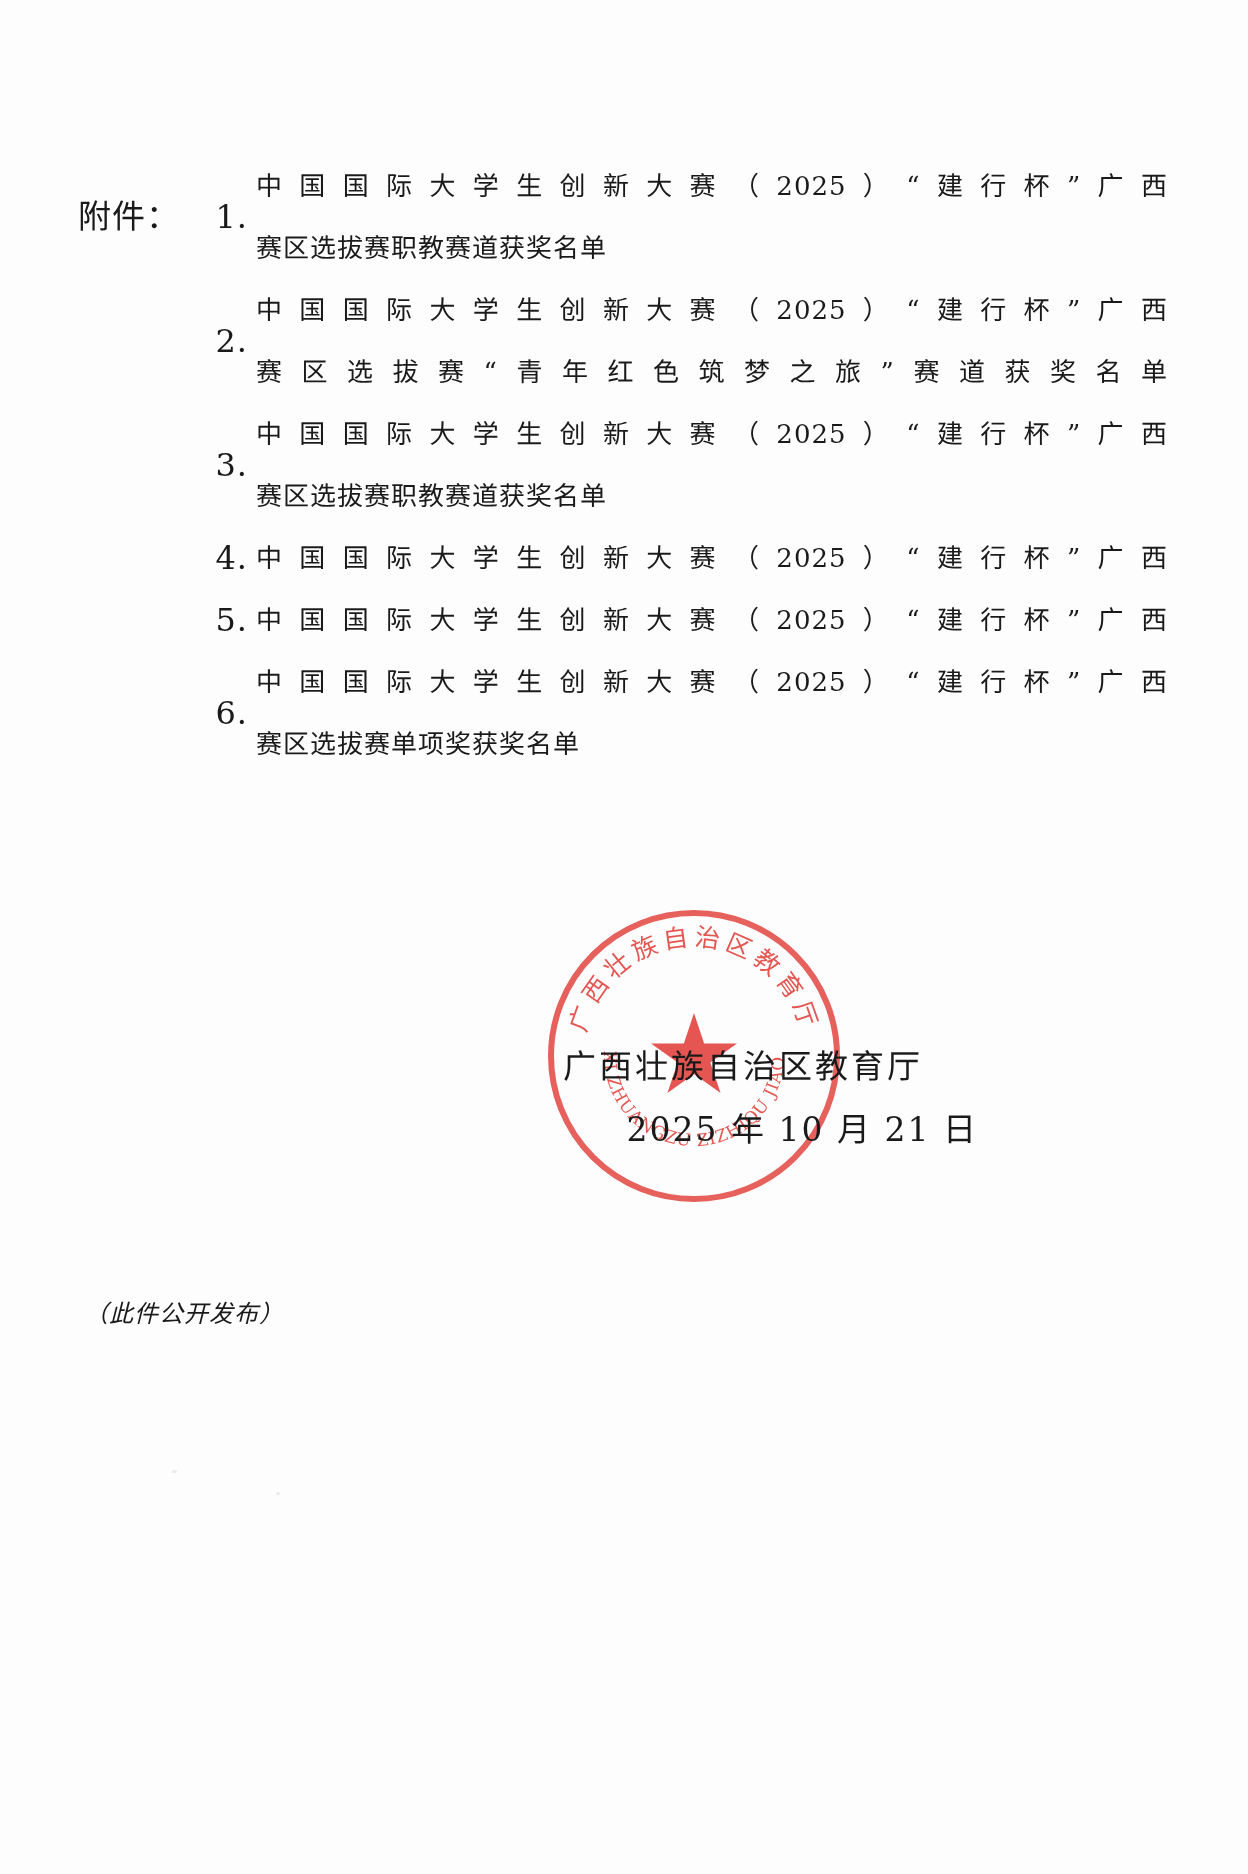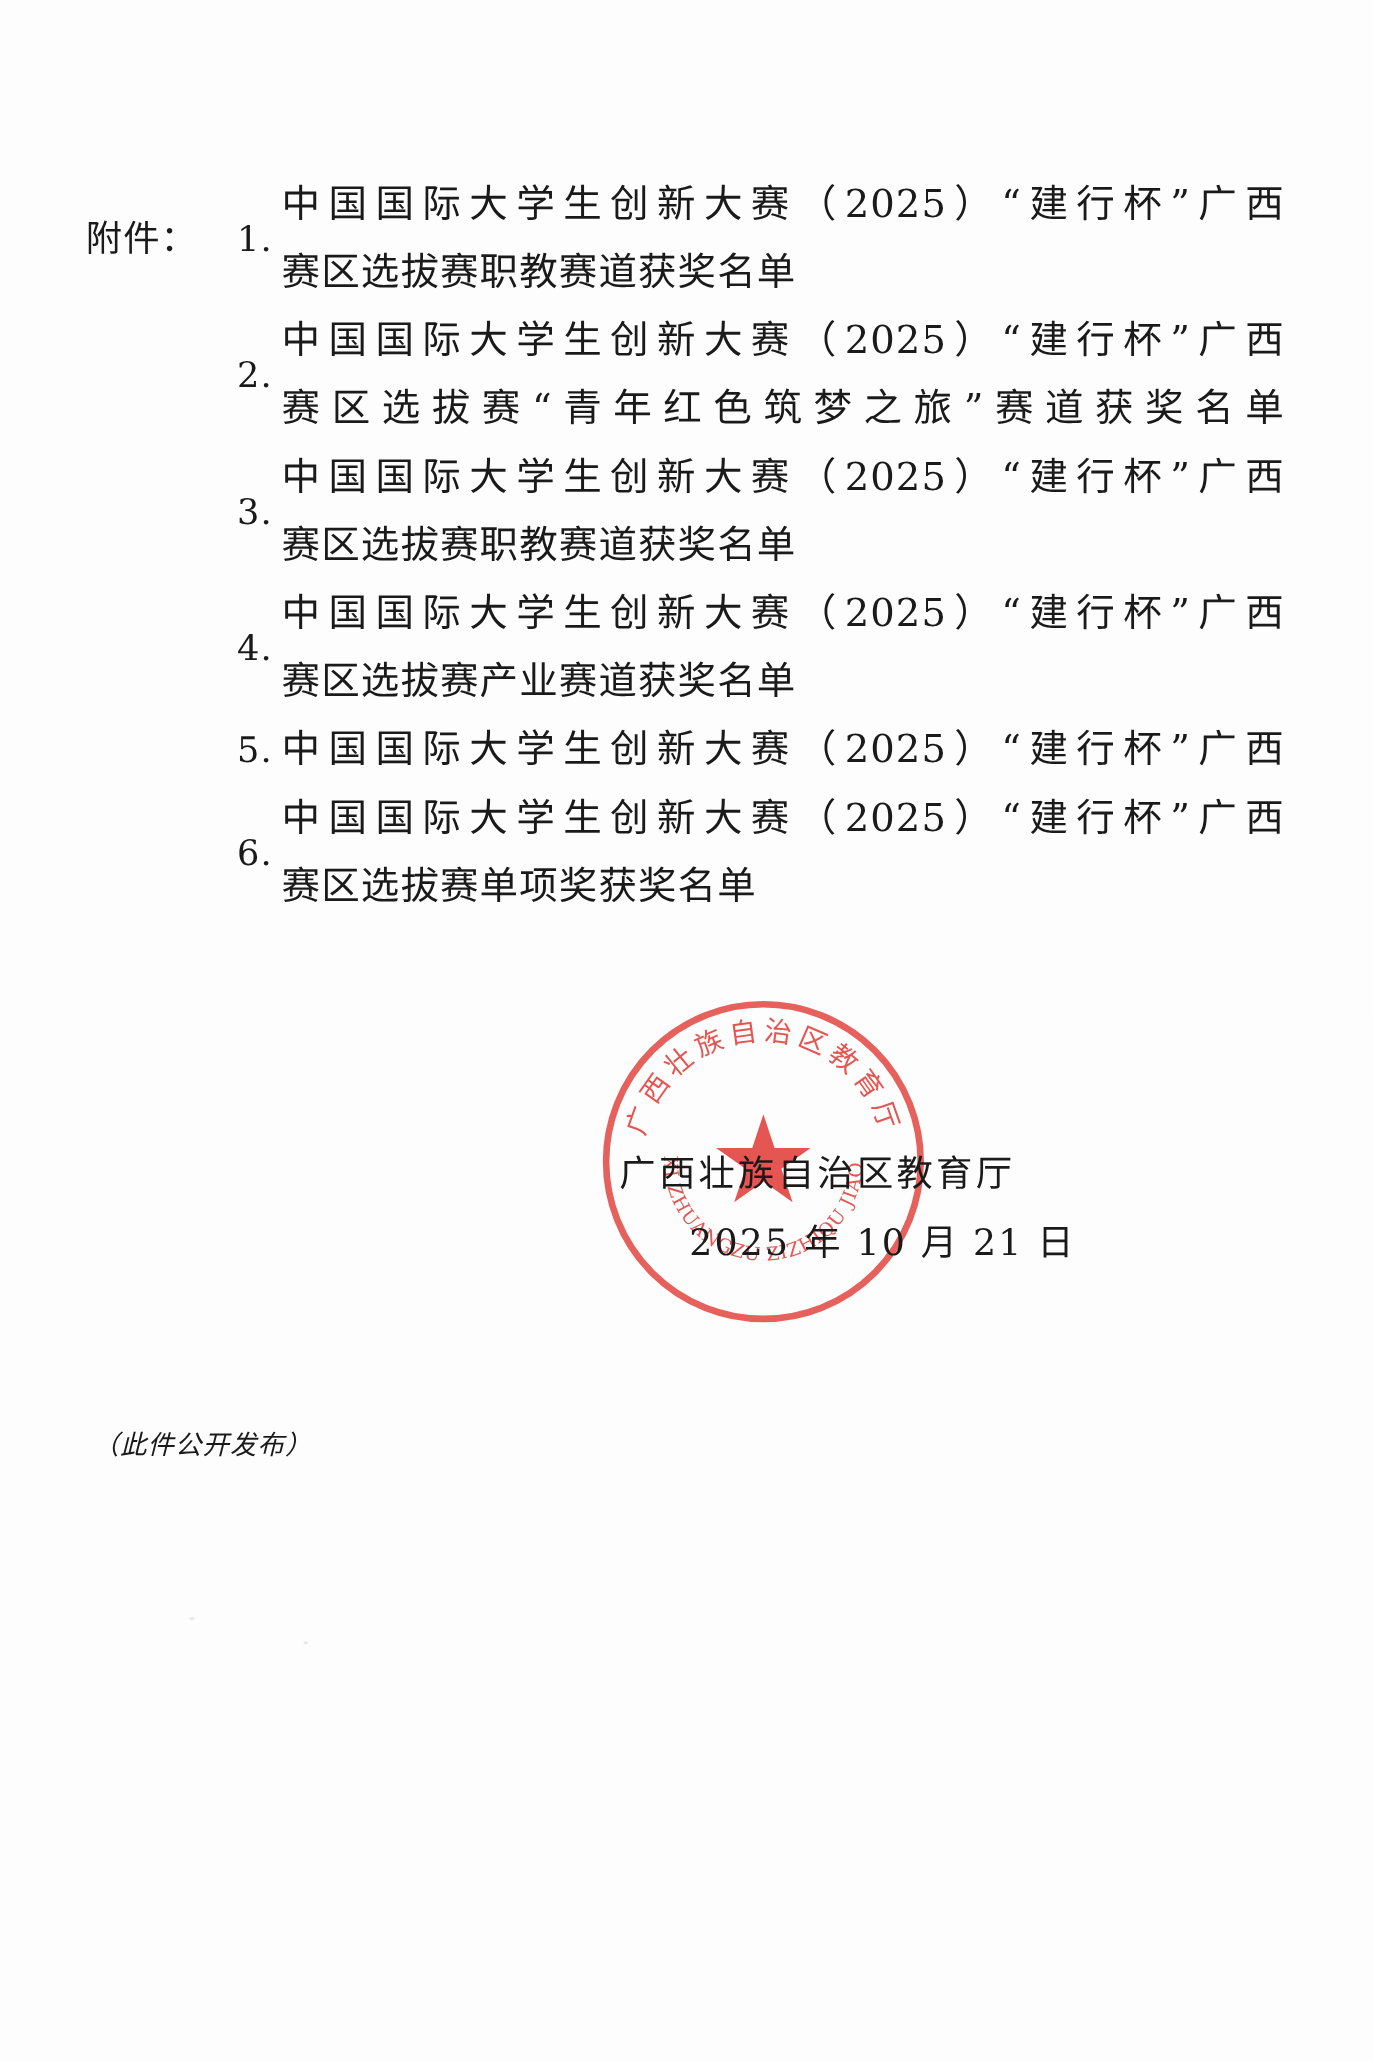--- a/index.html
+++ b/index.html
@@ -54,21 +54,21 @@
     width: 52px;
     text-align: right;
     padding-right: 8px;
     font-size: 32px;
     line-height: 62px;
     font-family: "DejaVu Serif", "Liberation Serif", serif;
   }
 
   .attach-text {
     flex: 1 1 auto;
-    font-size: 35px;
+    font-size: 26px;
     line-height: 62px;
     text-align: justify;
     text-justify: inter-ideograph;
   }
 
   .attach-text .ln {
     display: block;
     white-space: nowrap;
   }
 
@@ -202,21 +202,20 @@
         <span class="ln just">中国国际大学生创新大赛（2025）“建行杯”广西</span>
         <span class="ln">赛区选拔赛职教赛道获奖名单</span>
       </span>
     </div>
 
     <div class="attach-row">
       <span class="attach-label blank">附件：</span>
       <span class="attach-num">4.</span>
       <span class="attach-text">
         <span class="ln just">中国国际大学生创新大赛（2025）“建行杯”广西</span>
-        <span class="ln">赛区选拔赛产业赛道获奖名单</span>
       </span>
     </div>
 
     <div class="attach-row">
       <span class="attach-label blank">附件：</span>
       <span class="attach-num">5.</span>
       <span class="attach-text">
         <span class="ln just">中国国际大学生创新大赛（2025）“建行杯”广西</span>
       </span>
     </div>

